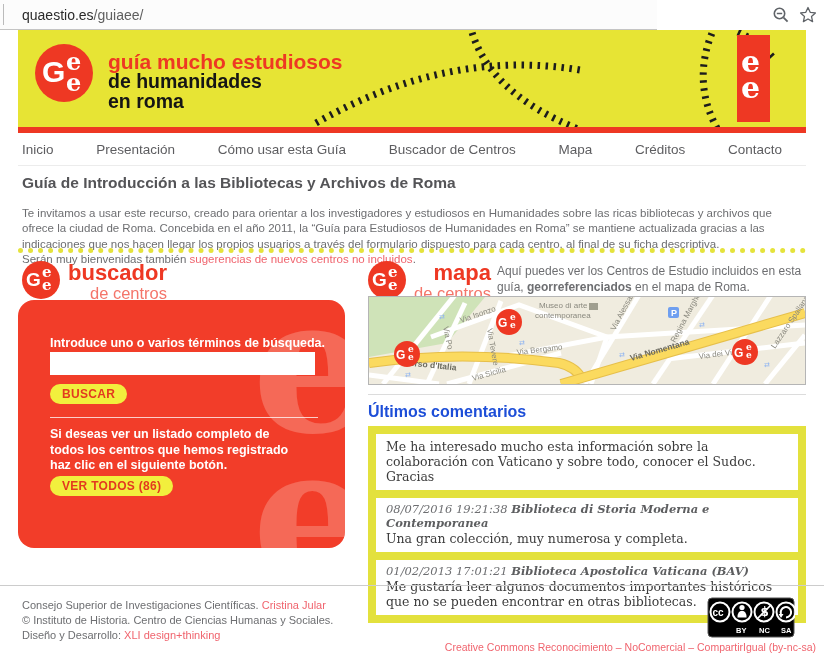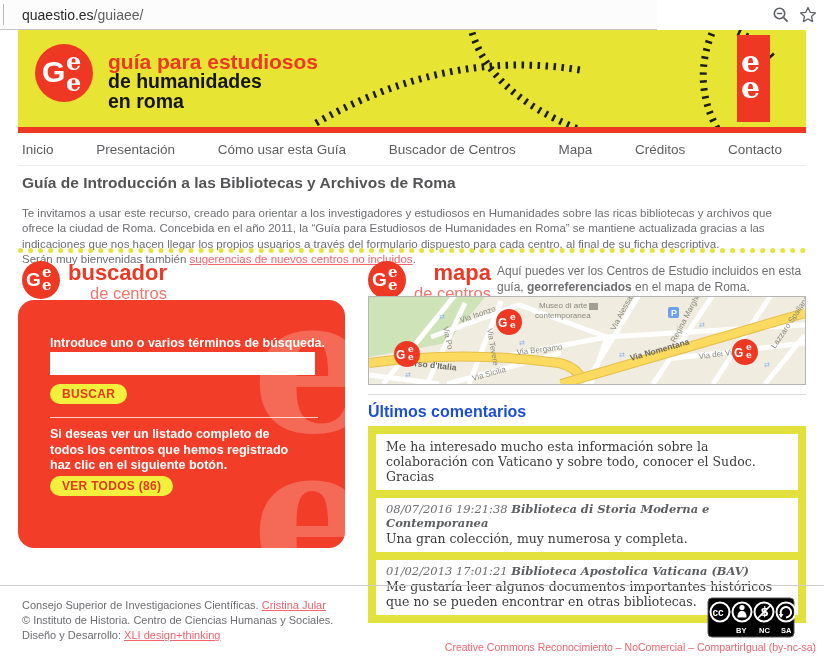--- a/index.html
+++ b/index.html
@@ -38,21 +38,21 @@
   
   .red-bar { position:absolute; left:18px; top:127px; width:788px; height:6px; background:#ee3823; }
   .nav { position:absolute; left:18px; top:133px; width:788px; height:33px;
     display:flex; justify-content:space-between; align-items:center; padding:0 24px 0 4px;
     border-bottom:1px solid #ececec; }
   .nav span { font-size:13.5px; color:#5d5d60; cursor:pointer; }
   
   .intro { position:absolute; left:22px; top:174px; width:782px; }
   .intro h1 { font-size:15.5px; color:#545457; margin-bottom:14px; }
   .intro p { font-size:11.5px; color:#6d6e71; line-height:1.33; }
-  .link { color:#f0646e; cursor:pointer;text-decoration:underline; }
+  .link { color:#f0646e; cursor:pointer; }
   .dotted-sep { position:absolute; left:18px; top:248px; width:788px; border-top:5px dotted #e5e33c; }
   
   .sec-head { position:absolute; }
   .sec-logo { width:38px; height:38px; }
   .sec-logo .g { left:4px; top:8px; font-size:19px; }
   .sec-logo .ee-col { left:20px; top:5px; }
   .sec-logo .ee-col span { font-size:15px; line-height:13px; }
   .sec-titles { position:absolute; left:46px; top:1px; line-height:1;text-align:right; }
   .sec-titles .st1 { display:block; font-size:22px; font-weight:bold; color:#ee3823; }
   .sec-titles .st2 { display:block; font-size:16.5px; color:#f4756a; margin-top:1px; }
@@ -115,21 +115,21 @@
     </g>
   </svg>
   <div class="logo-circle hdr-logo">
     <span class="g">G</span>
     <span class="ee-col">
       <span>e</span>
         <span>e</span>
     </span>
   </div>
   <div class="hdr-title">
-    <span class="t1">guía para estudiosos</span>
+    <span class="t1">guía mucho estudiosos</span>
     <span class="t2">de humanidades</span>
     <span class="t2">en roma</span>
   </div>
   <div class="hdr-block">
     <span class="ee-col">
       <span>e</span>
         <span>e</span>
     </span>
   </div>
 </div>

